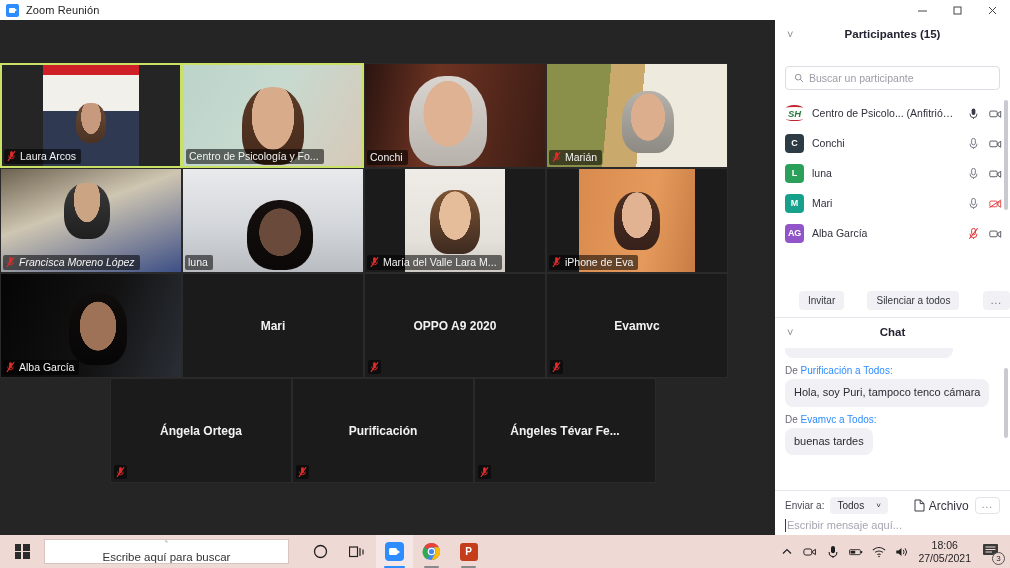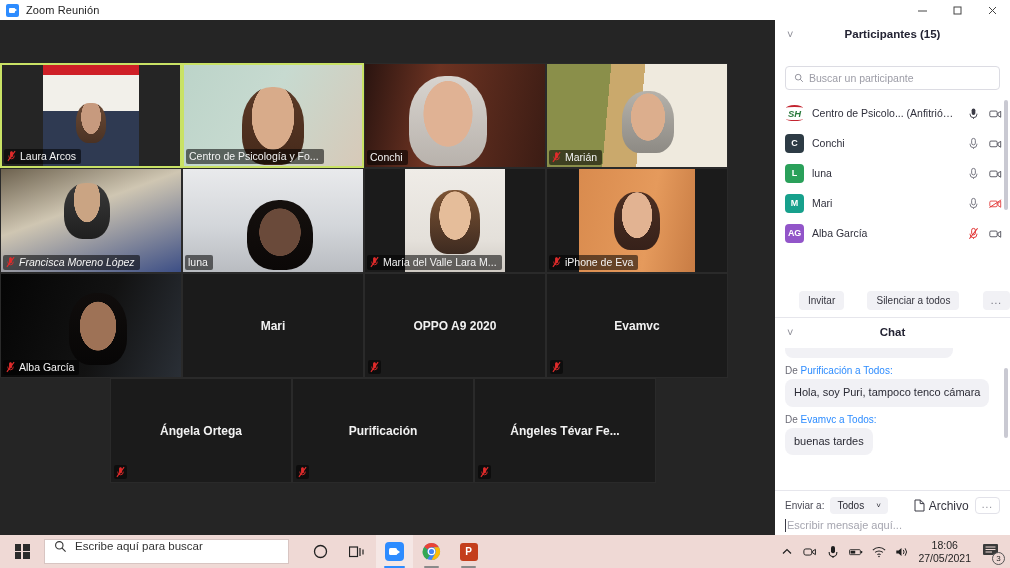--- a/index.html
+++ b/index.html
@@ -278,21 +278,21 @@
   .taskbar {
     position: absolute; left: 0; top: 535px; width: 1010px; height: 33px;
     background: #efd9d5; display: flex; align-items: center;
   }
   .start-btn { width: 44px; height: 33px; display:flex; align-items:center; justify-content:center; }
   .winlogo { width: 15px; height: 15px; display: grid;
     grid-template-columns: 1fr 1fr; grid-template-rows: 1fr 1fr; gap: 1.6px; }
   .winlogo i { background: #2b2b2b; display: block; }
   .tb-search {
     width: 245px; height: 25px; background: #fff; border: 1px solid #d8c5c2;
-    display: flex; gap: 8px; padding: 0 9px;
+    display: flex; align-items: center; gap: 8px; padding: 0 9px; flex-direction: column;
   }
   .tb-search span { font-size: 11.5px; color: #333; }
   .tb-app { width: 37px; height: 33px; display:flex; align-items:center; justify-content:center; position: relative; }
   .tb-app.active { background: rgba(255,255,255,.38); }
   .tb-app.active::after {
     content:""; position:absolute; left:8px; right:8px; bottom:0; height:2.5px;
     background:#2d8cff; border-radius:2px;
   }
   .tb-app.open::after {
     content:""; position:absolute; left:11px; right:11px; bottom:0; height:2.5px;

